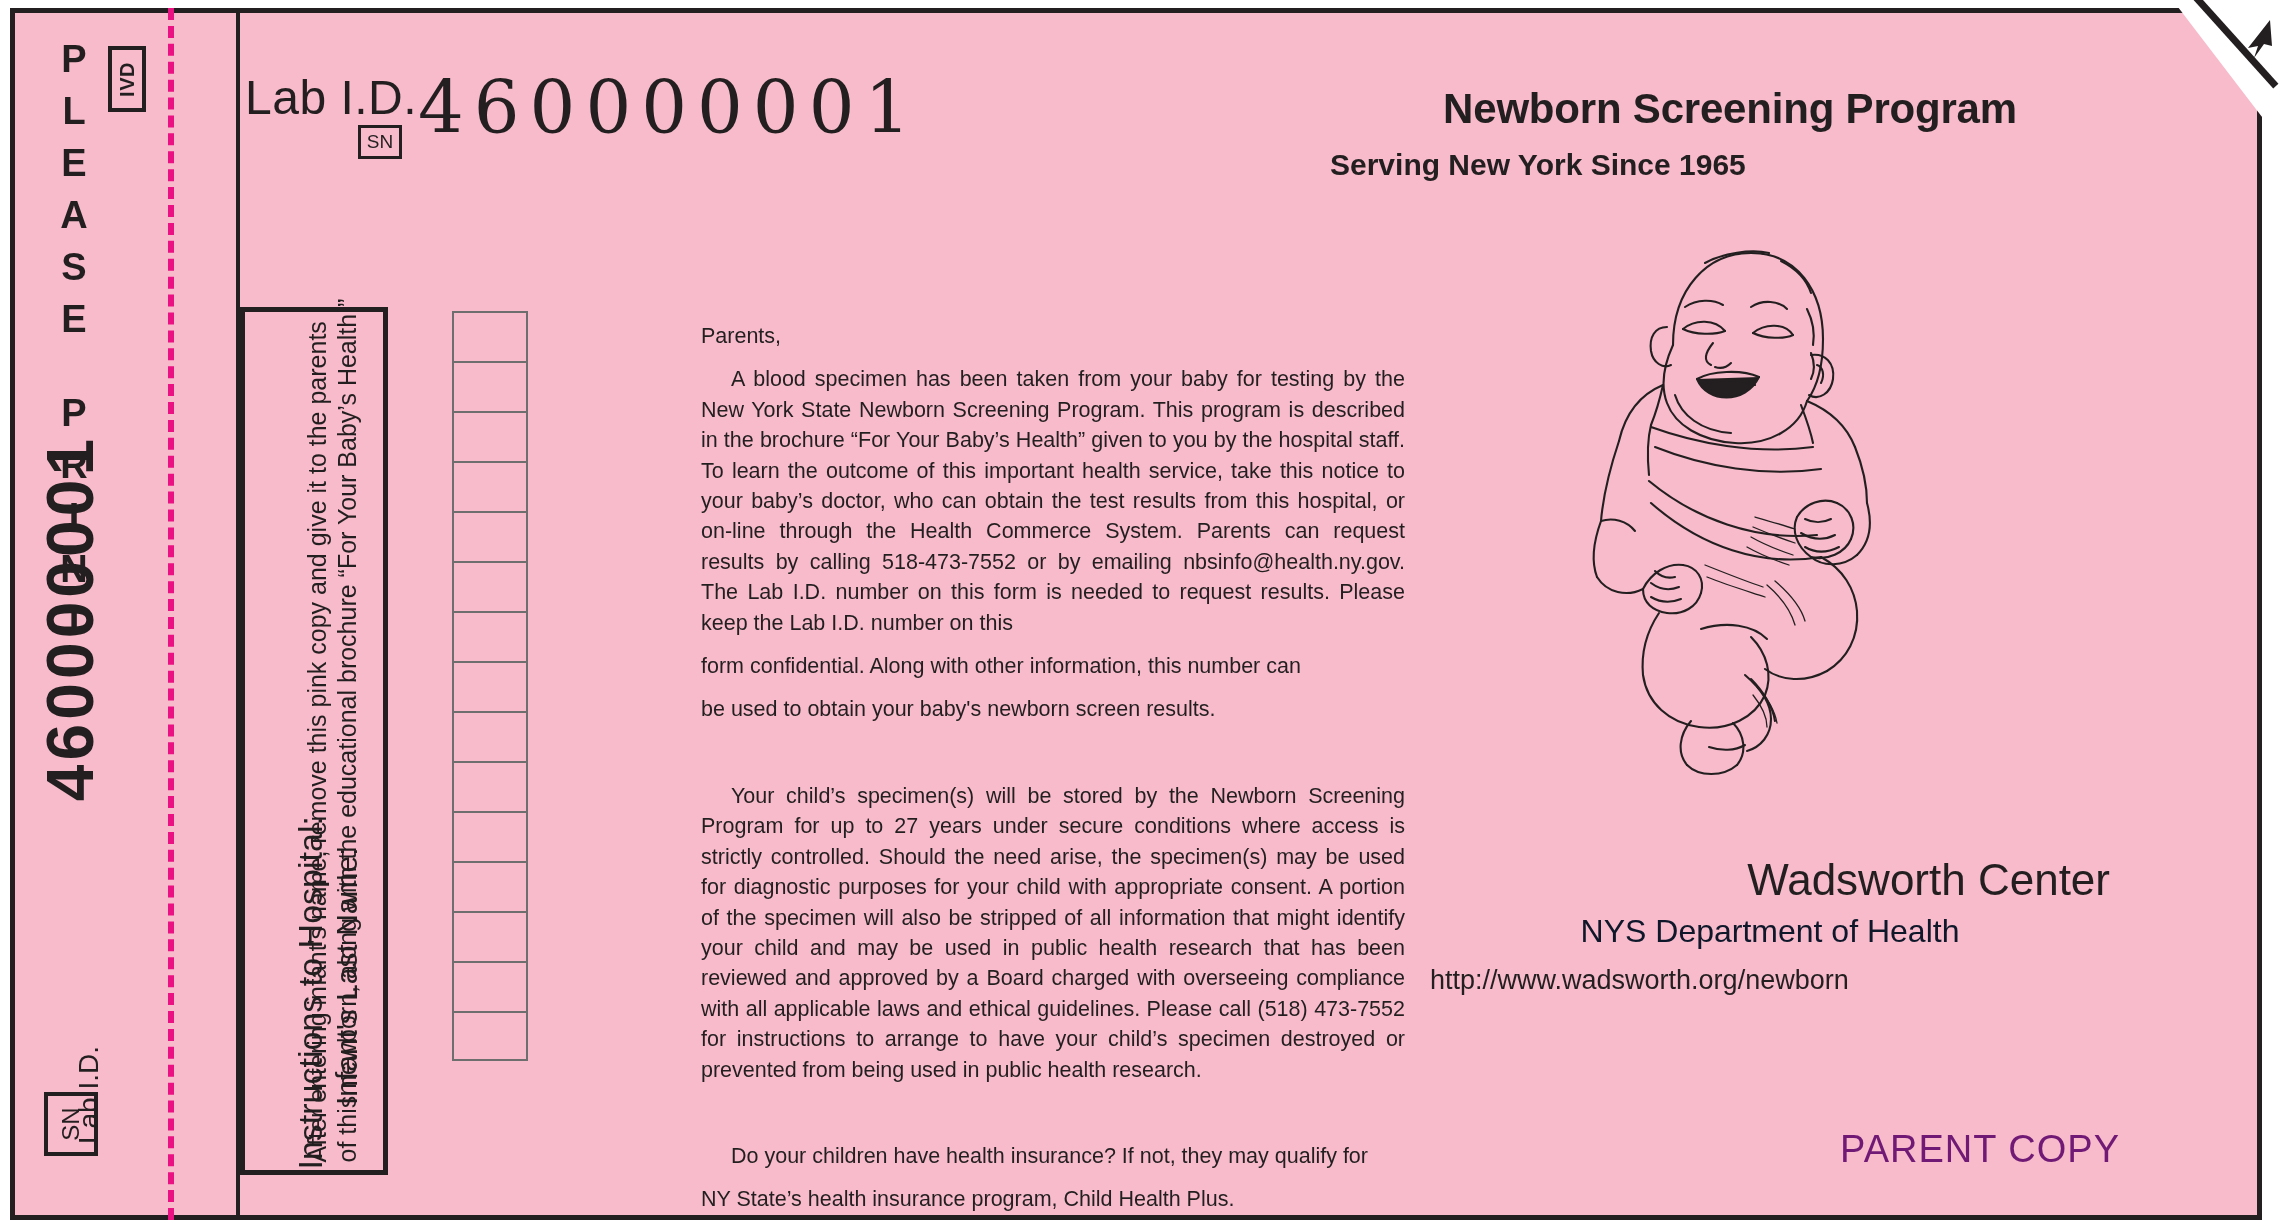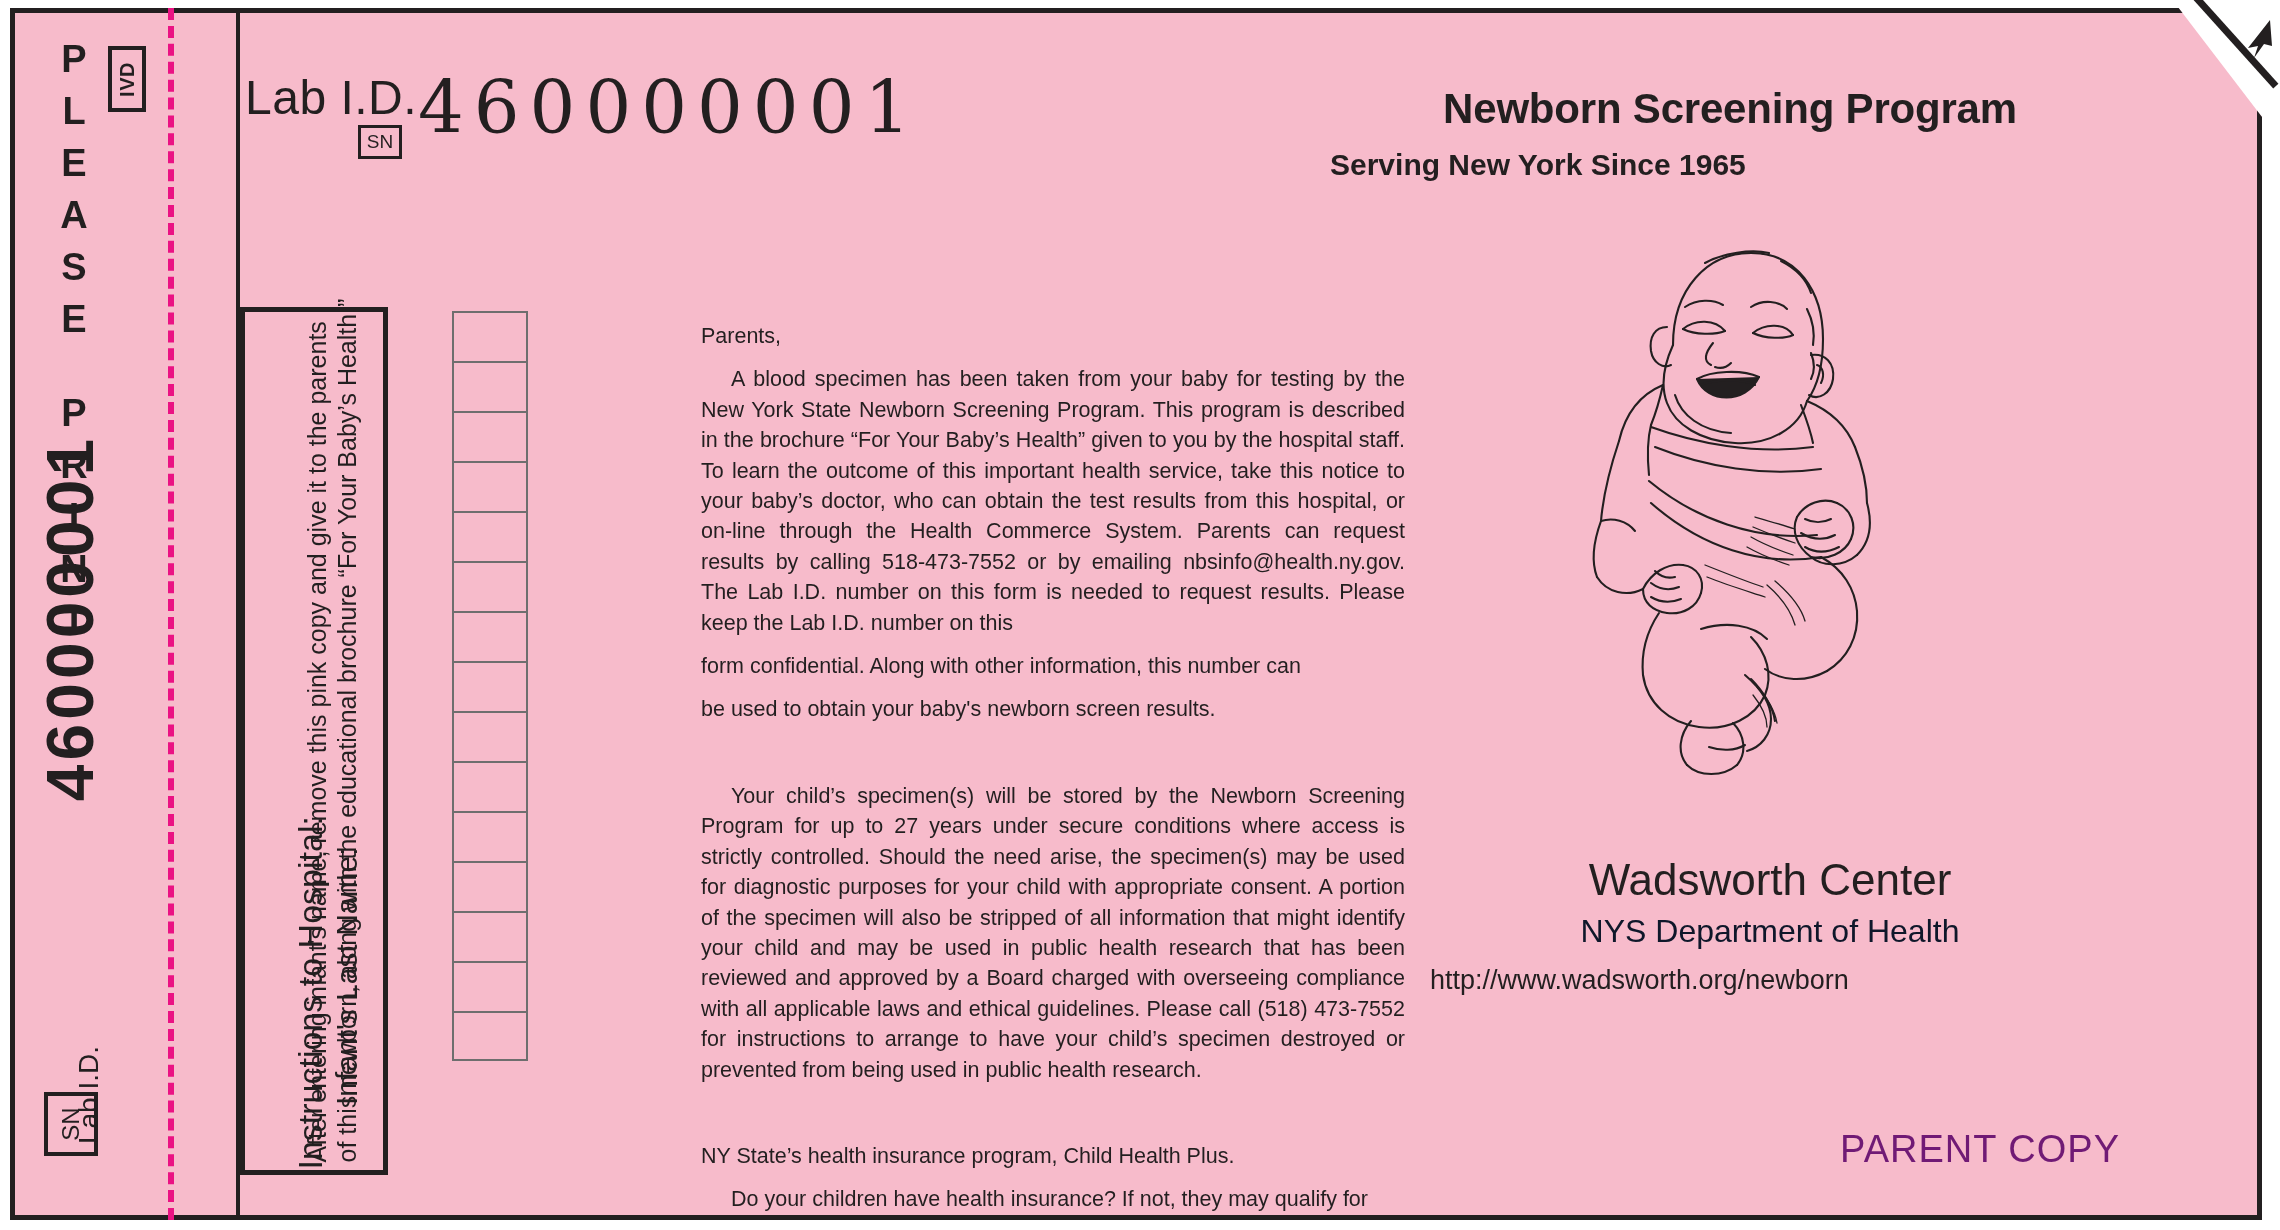--- a/index.html
+++ b/index.html
@@ -162,21 +162,21 @@
   }
   .title-sub{
     position:absolute;left:1330px;top:148px;width:800px;
     text-align:left;font-size:30px;font-weight:bold;color:#231f20;
   }
   .baby-wrap{
     position:absolute;left:1555px;top:235px;width:360px;height:570px;
   }
   .wads-name{
     position:absolute;left:1430px;top:855px;width:680px;
-    text-align:center;font-size:44px;color:#231f20;
+    text-align:right;font-size:44px;color:#231f20;
   }
   .wads-dept{
     position:absolute;left:1430px;top:913px;width:680px;
     text-align:center;font-size:32px;color:#0f172a;
   }
   .wads-url{
     position:absolute;left:1430px;top:965px;width:680px;
     text-align:left;font-size:27px;color:#231f20;
   }
   .parent-copy{
@@ -254,22 +254,22 @@
     </div>
 
   <div class="body-text">
     <p>Parents,</p>
     <p class="just"><span class="indent"></span><span>A blood specimen has been taken from your baby for testing by the New York State Newborn Screening Program. This program is described in the brochure “For Your Baby’s Health” given to you by the hospital staff. To learn the outcome of this important health service, take this notice to your baby’s doctor, who can obtain the test results from this hospital, or on-line through the Health Commerce System.  Parents can request results by calling 518-473-7552 or by emailing nbsinfo@health.ny.gov.    The Lab I.D. number on this form is needed to request results.  Please keep the Lab I.D. number on this</span></p>
     <p>form  confidential.   Along with other information, this number can</p>
     <p>be used to obtain your baby's newborn screen results.</p>
     <div class="gap"></div>
     <p class="just"><span class="indent"></span><span>Your child’s specimen(s) will be stored by the Newborn Screening Program for up to 27 years under secure conditions where access is strictly controlled. Should the need arise, the specimen(s) may be used for diagnostic purposes for your child with appropriate consent. A portion of the specimen will also be stripped of all information that might identify your child and may be used in public health research that has been reviewed and approved by a Board charged with overseeing compliance with all applicable laws and ethical guidelines. Please call (518) 473-7552 for instructions to arrange to have your child’s specimen destroyed or prevented from being used in public health research.</span></p>
     <div class="gap"></div>
+    <p><span class="indent"></span><span>Do your children have health insurance? If not, they may qualify for</span></p>
     <p>NY State’s health insurance program, Child Health Plus.</p>
-    <p><span class="indent"></span><span>Do your children have health insurance? If not, they may qualify for</span></p>
     <p>Call: 1 (800) 522-5006 for information.</p>
   </div>
 
   <div class="title-main">Newborn Screening Program</div>
   <div class="title-sub">Serving New York Since 1965</div>
 
   <div class="baby-wrap">
     <svg viewBox="0 0 360 570" width="360" height="570">
       <g fill="none" stroke="#231f20" stroke-width="2.1" stroke-linecap="round" stroke-linejoin="round">
 

